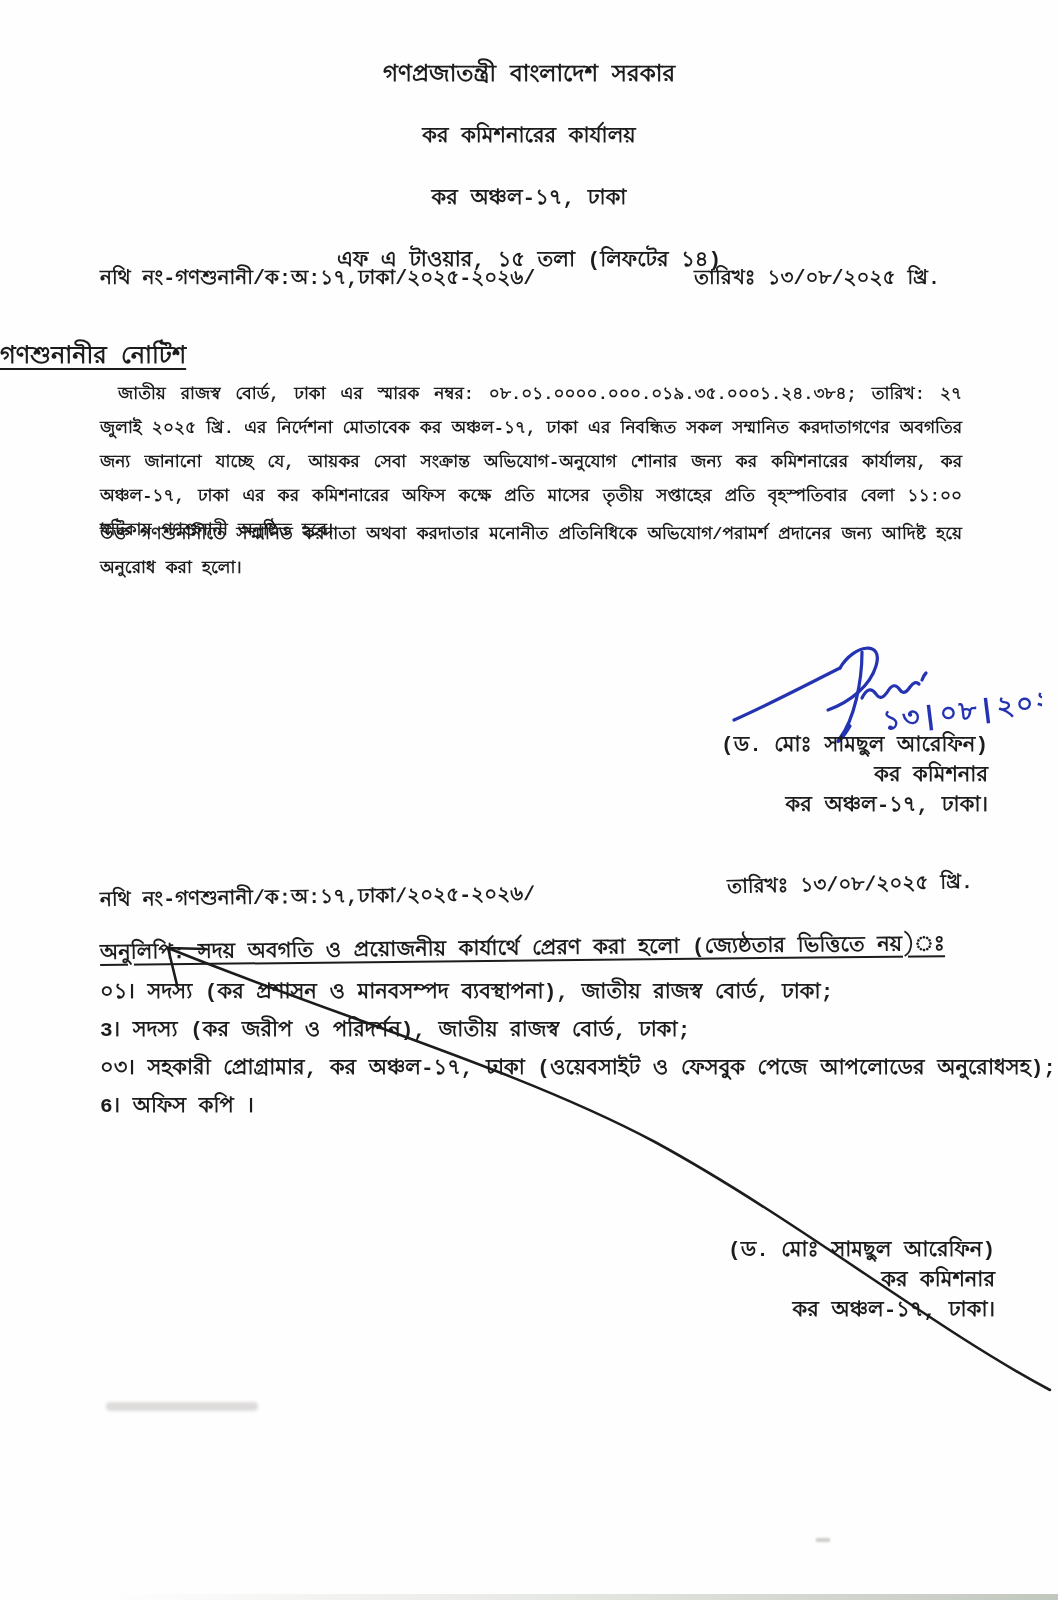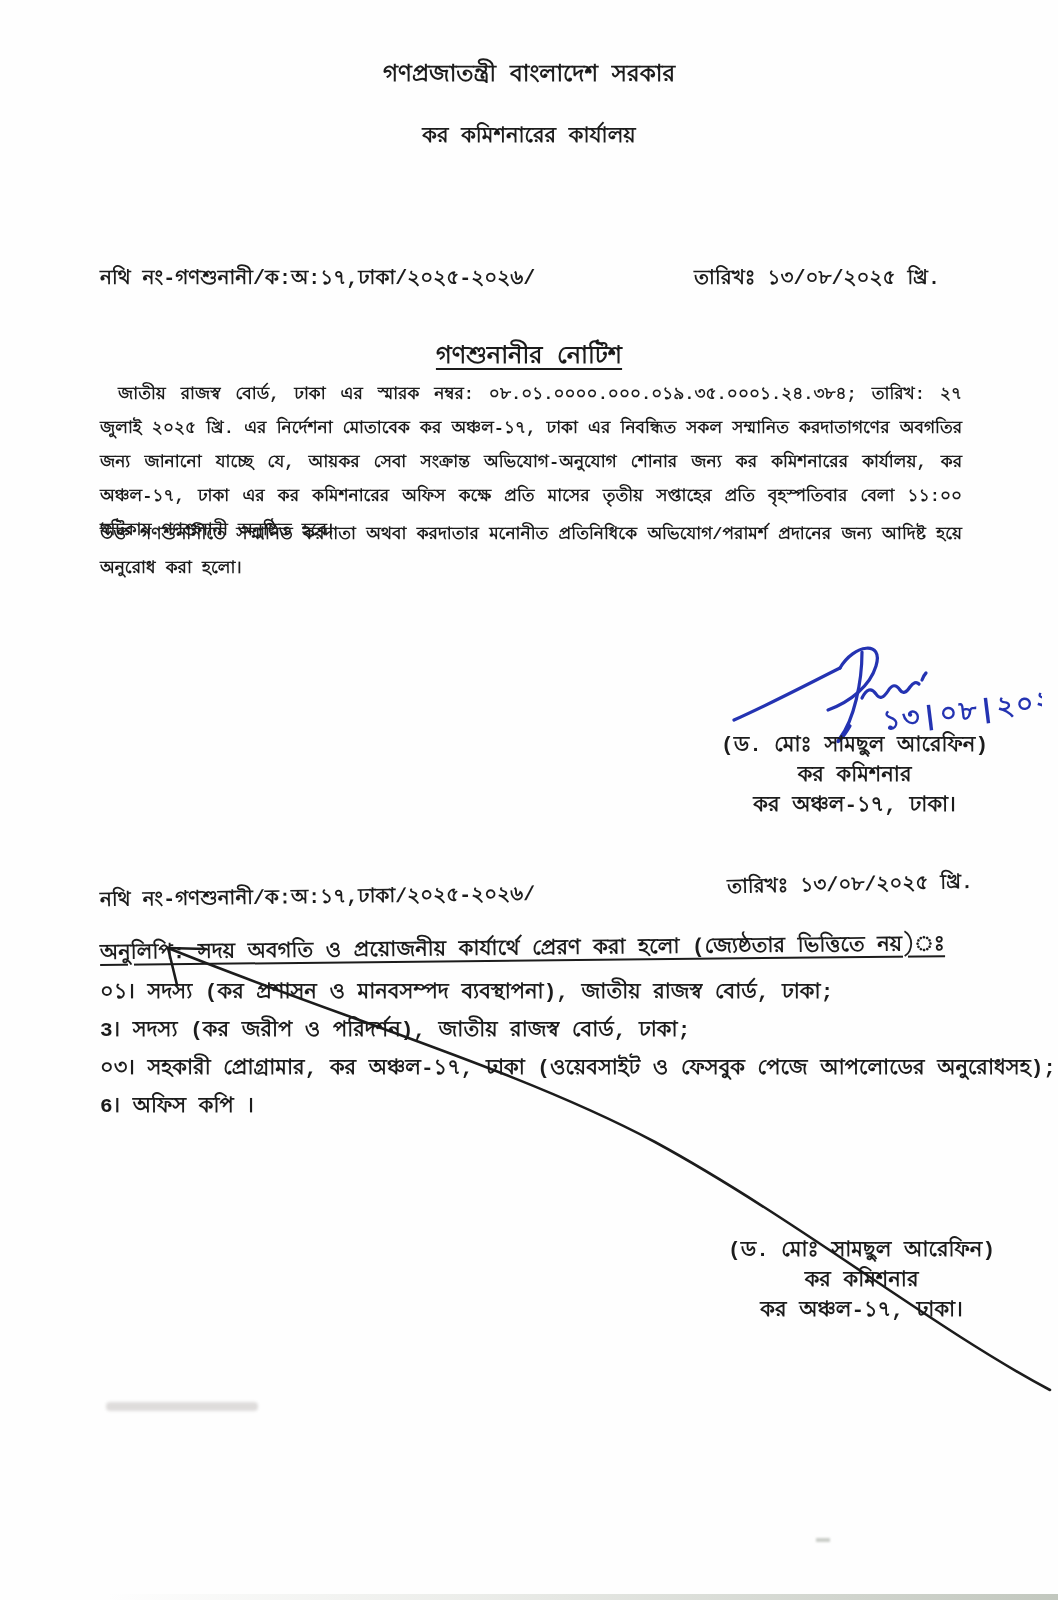--- a/index.html
+++ b/index.html
@@ -26,35 +26,35 @@
   }
 
   
   .ref-top{top:262px;left:100px;right:118px;display:flex;justify-content:space-between;}
   .memo{font-size:20px;}
   .date{font-size:20px;}
   .memo-bottom{top:884px;left:100px;font-size:20px;transform:rotate(-.8deg);transform-origin:left center;}
   .date-bottom{top:866px;right:85px;font-size:20px;transform:rotate(-1.2deg);transform-origin:right center;}
 
   
-  .notice-title-wrap{top:336px;left:0;right:0;text-align:center;}
+  .notice-title-wrap{top:336px;left:0;right:0;}
   .notice-title{
     font-size:24px;font-weight:700;
     text-decoration:underline;text-underline-offset:5px;
     text-decoration-thickness:2px;
   }
 
   
   .para{left:100px;width:862px;font-size:17px;line-height:34px;text-align:justify;}
   .para1{top:378px;text-indent:18px;}
   .para2{top:518px;}
 
   
   .sig-svg{top:638px;left:712px;}
-  .sig-block{text-align:center;line-height:30px;font-size:21px;}
+  .sig-block{text-align:right;line-height:30px;font-size:21px;}
   .sig1{top:731px;right:70px;}
   .sig2{top:1236px;right:63px;}
 
   
   .dist-heading{
     top:936px;left:100px;font-size:21px;
     text-decoration:underline;text-underline-offset:5px;
     transform:rotate(-.6deg);transform-origin:left center;
   }
   .dist-items{top:974px;left:100px;font-size:21px;line-height:38px;}
@@ -74,20 +74,22 @@
   .top-speck{top:1538px;left:816px;width:14px;height:4px;background:#9aa096;opacity:.5;filter:blur(1px);}
 </style>
 </head>
 <body>
 
 <div class="page">
 
   <div class="abs letterhead">
     <div class="bn lh1">গণপ্রজাতন্ত্রী বাংলাদেশ সরকার</div>
     <div class="bn lh2">কর কমিশনারের কার্যালয়</div>
+    <div class="bn lh3">কর অঞ্চল-১৭, ঢাকা</div>
+    <div class="bn lh4">এফ এ টাওয়ার, ১৫ তলা (লিফটের ১৪)</div>
   </div>
 
   <div class="abs ref-top">
     <span class="bn memo">নথি নং-গণশুনানী/ক:অ:১৭,ঢাকা/২০২৫-২০২৬/</span>
     <span class="bn date">তারিখঃ ১৩/০৮/২০২৫ খ্রি.</span>
   </div>
 
   <div class="abs notice-title-wrap">
     <span class="bn notice-title">গণশুনানীর নোটিশ</span>
   </div>

